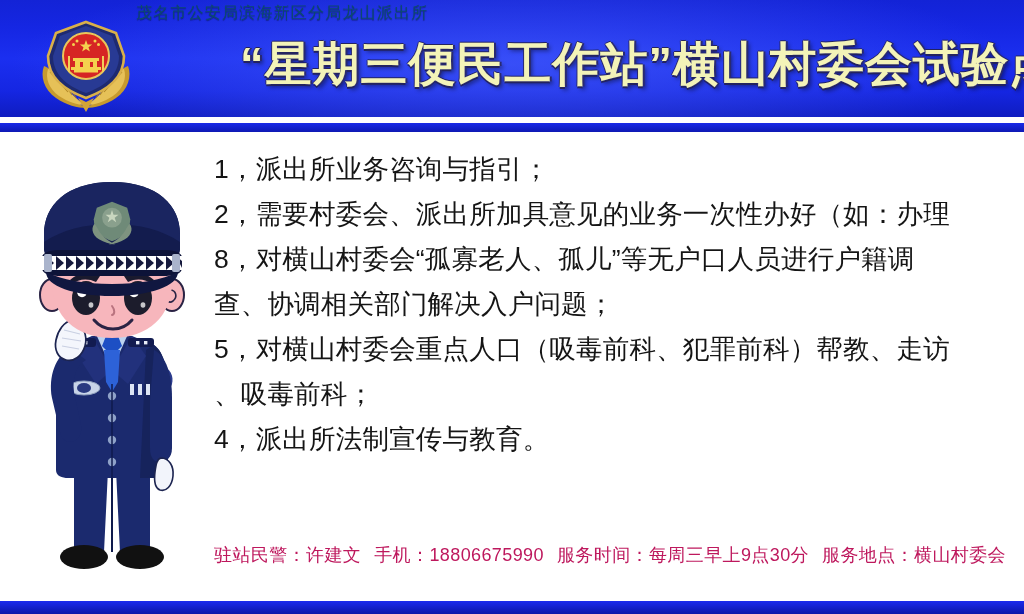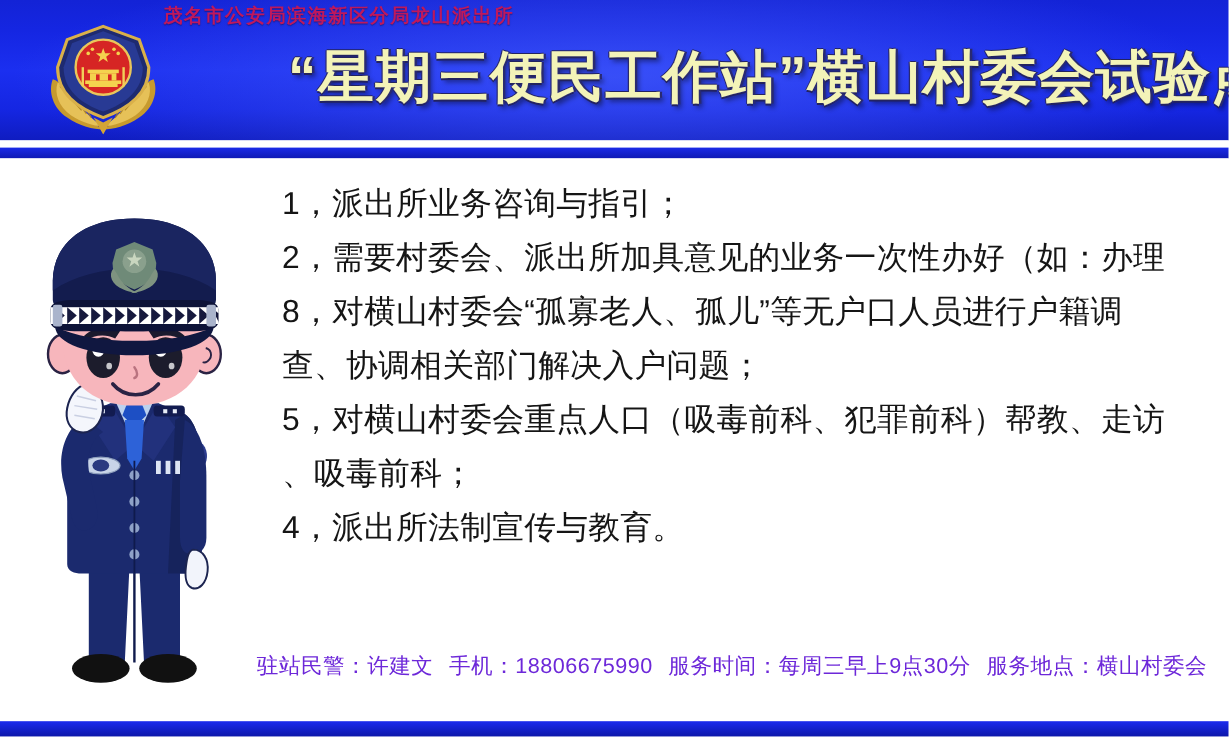--- a/index.html
+++ b/index.html
@@ -34,22 +34,22 @@
     width: 100%; height: 100%;
     background: radial-gradient(ellipse 70% 120% at 50% 55%, rgba(80,105,255,0.55) 0%, rgba(20,40,230,0.0) 70%);
     pointer-events: none;
   }
 
   .org-name {
     position: absolute;
     left: 136px;
     top: 3px;
     font-size: 16px;
-    font-weight: bold;
-    color: #be185d;
+    font-weight: normal;
+    color: #0c4a6e;
     letter-spacing: 1.2px;
     text-shadow: 0 1px 1px rgba(0,0,0,0.35);
     white-space: nowrap;
     z-index: 4;
   }
 
   .main-title {
     position: absolute;
     left: 240px;
     top: 34px;
@@ -113,29 +113,28 @@
     left: 214px;
     top: 8px;
     width: 806px;
   }
   .line {
     font-size: 26.5px;
     color: #151515;
     line-height: 45px;
     white-space: nowrap;
     letter-spacing: 0.2px;
-    margin-left: 21px;
   }
 
   .footer-line {
     position: absolute;
     left: 214px;
     top: 404px;
     font-size: 18px;
-    color: #6d28d9;
+    color: #be185d;
     letter-spacing: 0.4px;
     white-space: nowrap;
   }
   .footer-line .gap { display: inline-block; width: 13px; }
 
   
   .bottom-bar {
     position: absolute;
     left: 0; top: 601px;
     width: 1024px; height: 13px;

